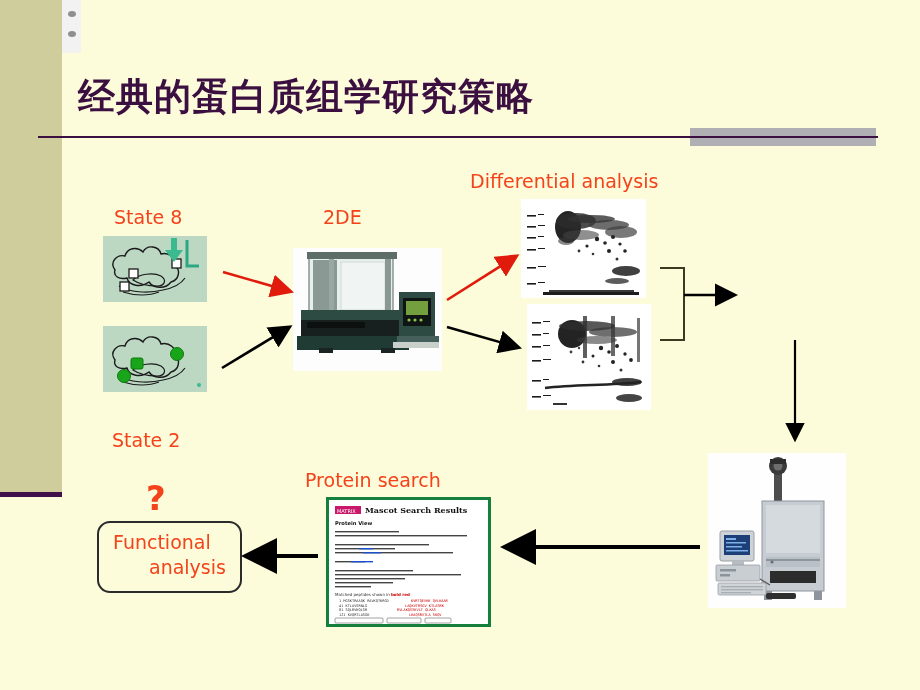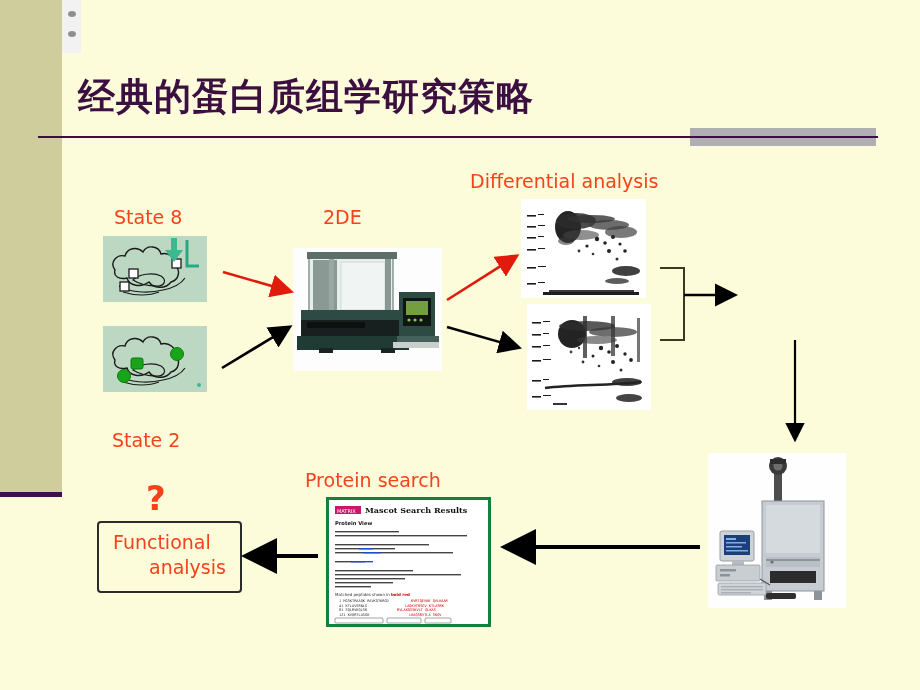--- a/index.html
+++ b/index.html
@@ -59,21 +59,21 @@
 
   
   .ms{position:absolute;left:708px;top:453px;width:138px;height:155px;background:#fefefe;overflow:hidden;}
 
   
   .mascot{position:absolute;left:326px;top:497px;width:159px;height:124px;background:#ffffff;border:3px solid #15803d;overflow:hidden;}
 
   
   .fbox{
     position:absolute;left:97px;top:521px;width:141px;height:68px;
-    border:2px solid #2b2b2b;border-radius:4px;background:#fcfbda;text-align:right;
+    border:2px solid #2b2b2b;border-radius:13px;background:#fcfbda;text-align:right;
   }
   .fbox-t1{position:absolute;left:14px;top:8px;color:#f4421b;font-size:19px;font-family:"DejaVu Sans",sans-serif;}
   .fbox-t2{position:absolute;left:14px;top:33px;color:#f4421b;font-size:19px;font-family:"DejaVu Sans",sans-serif;margin-left:36px;}
 
   svg.ov{position:absolute;left:0;top:0;width:920px;height:690px;pointer-events:none;}
 </style>
 </head>
 <body>
 
 <div id="slide">

